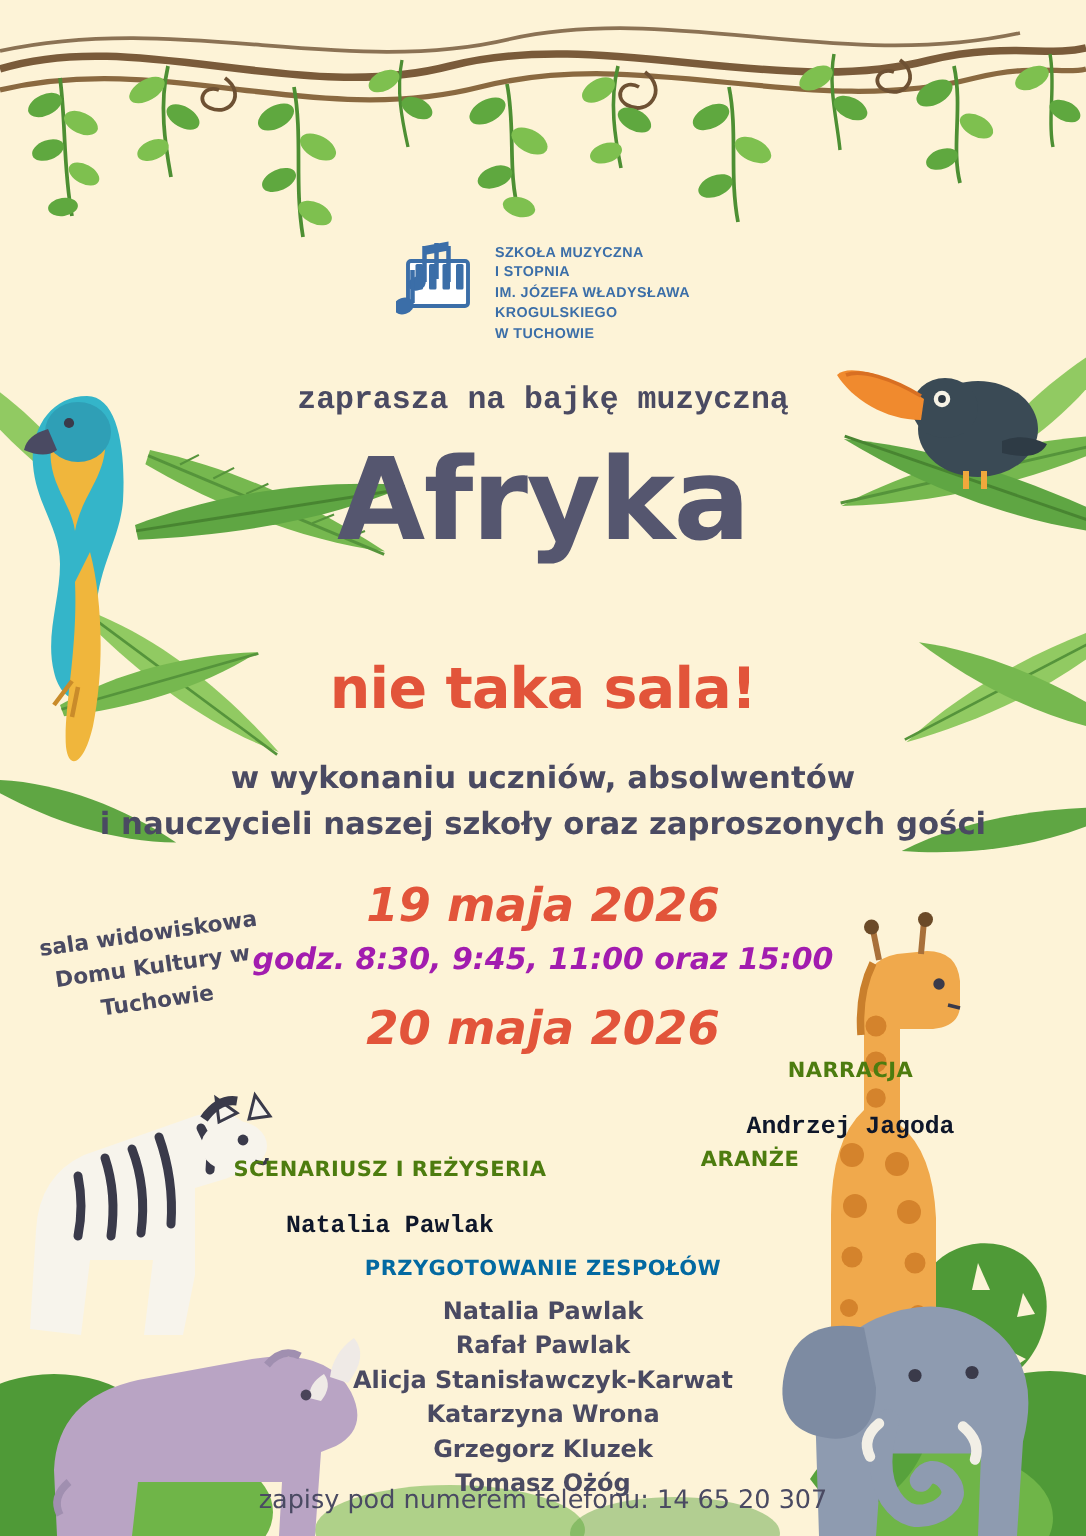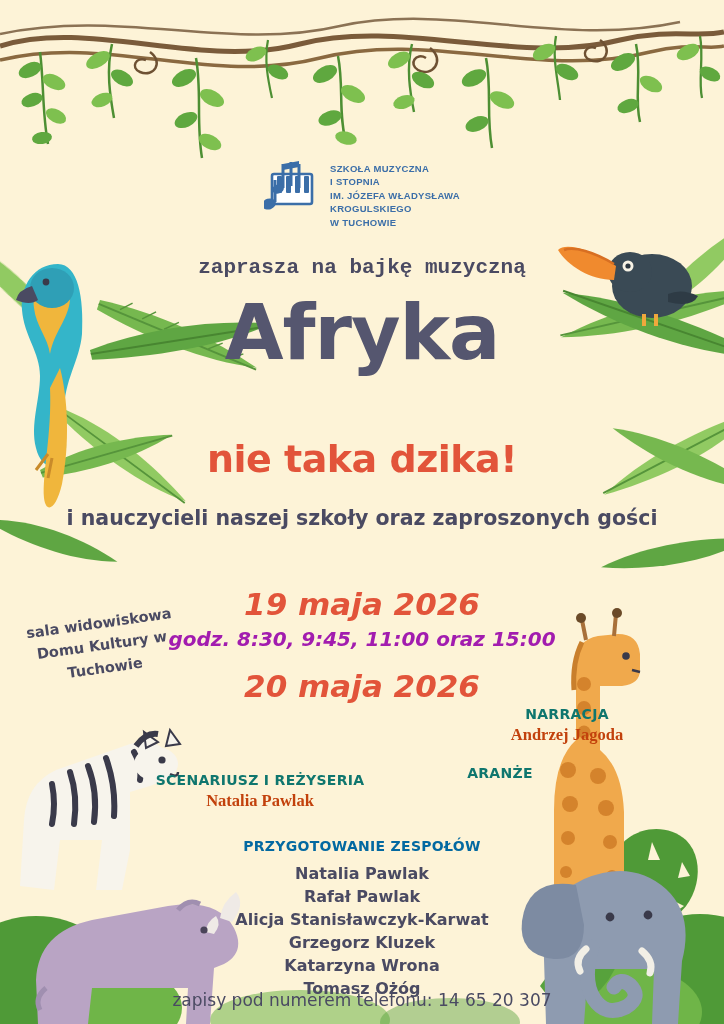--- a/index.html
+++ b/index.html
@@ -155,29 +155,29 @@
 
   
   .credit {
     position: absolute;
     text-align: center;
   }
   .credit .role {
     font-family: "DejaVu Sans", sans-serif;
     font-weight: 700;
     font-size: 14px;
-    color: #0f766e;
+    color: #4d7c0f;
     letter-spacing: .3px;
   }
   .credit .person {
-    margin-top: 3px;
-    font-family: Liberation Serif, serif;
+    margin-top: 19px;
+    font-family: Liberation Mono, monospace;
     font-weight: 700;
     font-size: 16.5px;
-    color: #c2410c;
+    color: #0f172a;
   }
   .credit-narration {
     top: 706px;
     right: 72px;
     width: 170px;
   }
   .credit-script {
     top: 772px;
     left: 150px;
     width: 220px;
@@ -505,23 +505,24 @@
       <div>SZKOŁA MUZYCZNA</div>
       <div>I STOPNIA</div>
       <div>IM. JÓZEFA WŁADYSŁAWA</div>
       <div>KROGULSKIEGO</div>
       <div>W TUCHOWIE</div>
     </div>
   </div>
 
   <div class="invite">zaprasza na bajkę muzyczną</div>
   <div class="title-main">Afryka</div>
-  <div class="title-sub">nie taka dzika!</div>
+  <div class="title-sub">nie taka sala!</div>
 
   <div class="performers">
+    <div>w wykonaniu uczniów, absolwentów</div>
     <div>i nauczycieli naszej szkoły oraz zaproszonych gości</div>
   </div>
 
   <div class="venue">sala widowiskowa Domu Kultury w Tuchowie</div>
 
   <div class="date-block date-1">
     <div class="date-big">19 maja 2026</div>
     <div class="date-hours">godz. 8:30, 9:45, 11:00 oraz 15:00</div>
   </div>
 
@@ -542,21 +543,21 @@
   <div class="credit credit-arrange">
     <div class="role">ARANŻE</div>
   </div>
 
   <div class="ensembles">
     <div class="role">PRZYGOTOWANIE ZESPOŁÓW</div>
     <ul>
       <li>Natalia Pawlak</li>
       <li>Rafał Pawlak</li>
       <li>Alicja Stanisławczyk-Karwat</li>
+      <li>Katarzyna Wrona</li>
       <li>Grzegorz Kluzek</li>
-      <li>Katarzyna Wrona</li>
       <li>Tomasz Ożóg</li>
     </ul>
   </div>
 
   <div class="phone">zapisy pod numerem telefonu: 14 65 20 307</div>
 
 </div>
 
 </body></html>

